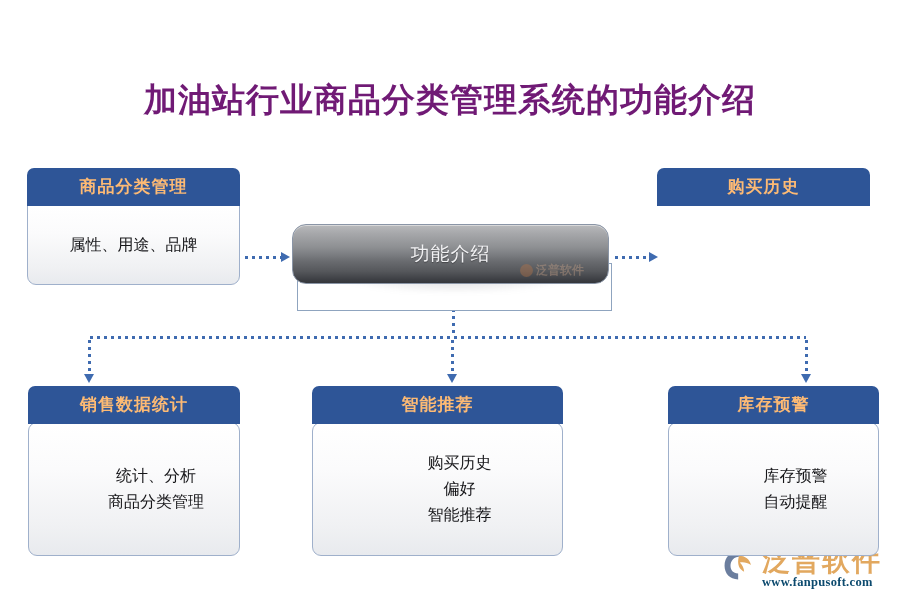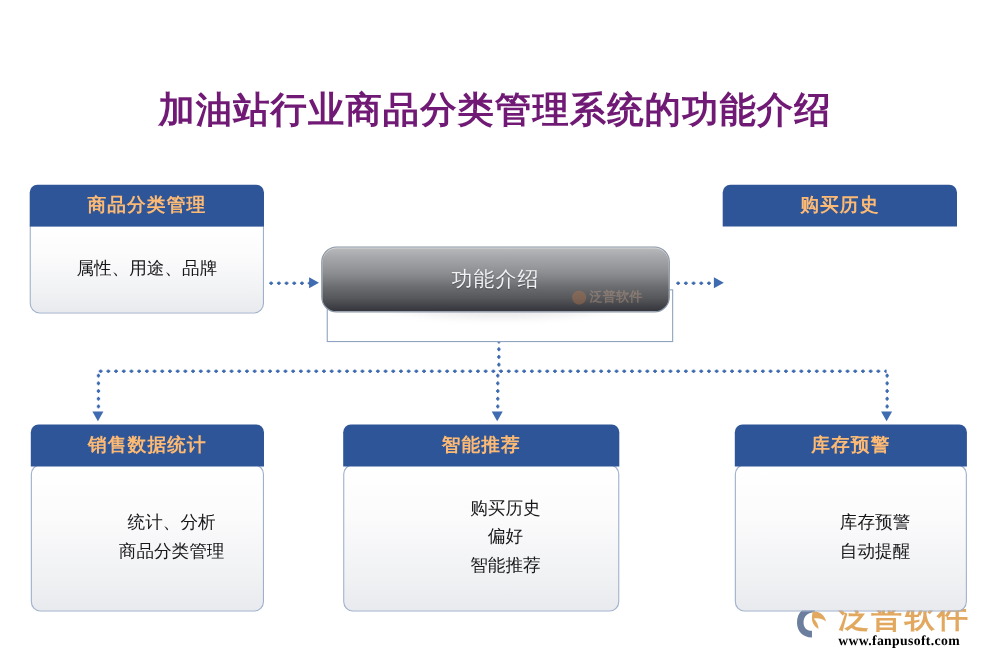--- a/index.html
+++ b/index.html
@@ -245,21 +245,21 @@
     font-size: 28px;
     font-weight: bold;
     color: #e2a85f;
     letter-spacing: 2px;
     line-height: 1.05;
     white-space: nowrap;
   }
   #logo .logo-url {
     font-size: 12.5px;
     font-weight: bold;
-    color: #000000;
+    color: #0c4a6e;
     letter-spacing: 0.3px;
     font-family: "Liberation Serif", "DejaVu Serif", serif;
     white-space: nowrap;
   }
 </style>
 </head>
 <body>
 
 <div id="canvas">
 

